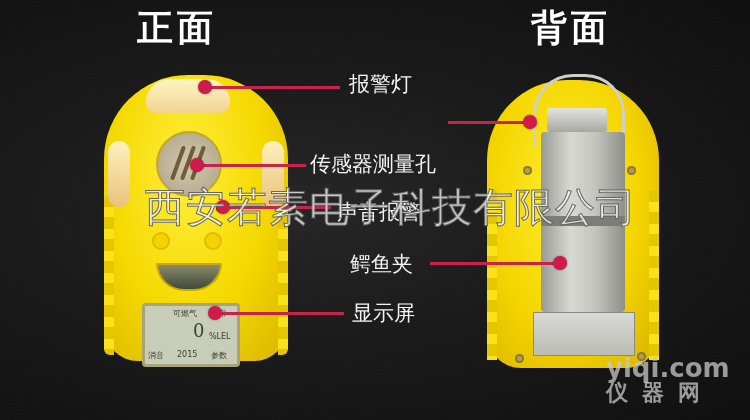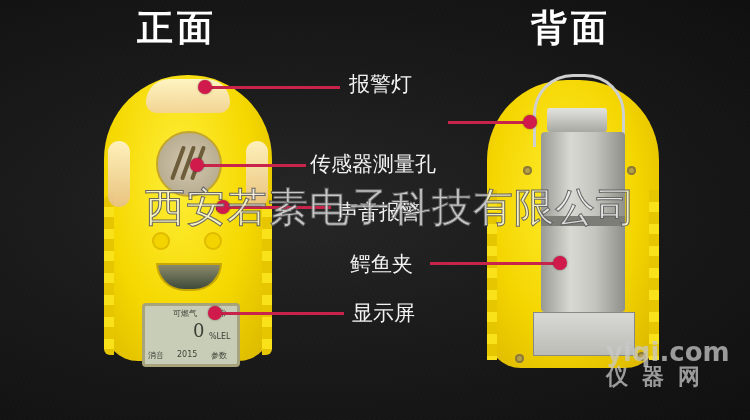--- a/index.html
+++ b/index.html
@@ -11,21 +11,21 @@
   .noise{position:absolute;inset:0;opacity:.18;
     background-image:
       repeating-linear-gradient(37deg, rgba(255,255,255,.05) 0 1px, transparent 1px 3px),
       repeating-linear-gradient(-53deg, rgba(255,255,255,.04) 0 1px, transparent 1px 4px);}
   .title{position:absolute;color:#fff;font-weight:bold;font-size:36px;letter-spacing:4px;font-family:"DejaVu Serif",serif;text-align:right;}
   .label{position:absolute;color:#f2f2f2;font-size:21px;white-space:nowrap;}
   .line{position:absolute;height:3px;background:#c8234a;}
   .dot{position:absolute;width:14px;height:14px;border-radius:50%;background:#d11a4c;box-shadow:0 0 2px rgba(0,0,0,.5);}
 
   
-  .front{position:absolute;left:104px;top:75px;width:168px;height:286px;}
+  .front{position:absolute;left:104px;top:75px;width:184px;height:286px;}
   .front .body{position:absolute;inset:0;background:radial-gradient(ellipse at 45% 35%, #ffef3a 0%, #f5d800 55%, #d8b400 100%);
     border-radius:84px 84px 34px 34px;}
   .front .ridge-l,.front .ridge-r{position:absolute;top:120px;width:10px;height:160px;
     background:repeating-linear-gradient(180deg,#e6c600 0 12px,#f9e21a 12px 22px);}
   .front .ridge-l{left:0;border-radius:6px 0 0 6px;}
   .front .ridge-r{right:0;border-radius:0 6px 6px 0;}
   .front .led-top{position:absolute;left:42px;top:4px;width:84px;height:34px;border-radius:30px 30px 14px 14px;
     background:linear-gradient(#fff7d6,#f1d2a0);opacity:.9;}
   .front .led-l,.front .led-r{position:absolute;top:66px;width:22px;height:66px;border-radius:12px;background:linear-gradient(#fff3cf,#e7c08a);opacity:.9;}
   .front .led-l{left:4px;} .front .led-r{right:4px;}
@@ -49,21 +49,21 @@
   .back .ridge-l{left:0;} .back .ridge-r{right:0;}
   .back .ring{position:absolute;left:46px;top:-6px;width:86px;height:70px;border:3px solid #cfcfcf;border-bottom:none;border-radius:40px 40px 0 0;}
   .back .plate-top{position:absolute;left:60px;top:28px;width:60px;height:24px;background:linear-gradient(#e3e3e0,#a8a8a2);border-radius:3px;}
   .back .clip{position:absolute;left:54px;top:52px;width:84px;height:180px;background:linear-gradient(90deg,#9a9a95,#d9d9d3 35%,#c4c4be 65%,#8f8f8a);border-radius:4px;}
   .back .clip-fold{position:absolute;left:54px;top:136px;width:84px;height:10px;background:#7d7d78;}
   .back .label-plate{position:absolute;left:46px;top:232px;width:100px;height:42px;background:linear-gradient(#d8d8d4,#bcbcb7);border:1px solid #8a8a84;}
   .back .screw{position:absolute;width:9px;height:9px;border-radius:50%;background:#b59f4a;box-shadow:inset 0 0 0 2px #8c7a34;}
 
   .watermark{position:absolute;left:145px;top:180px;font-size:40px;color:rgba(245,245,245,.78);
     -webkit-text-stroke:1px rgba(90,90,90,.9);letter-spacing:1px;white-space:nowrap;}
-  .logo{position:absolute;left:606px;top:340px;color:rgba(200,200,200,.75);}
+  .logo{position:absolute;left:606px;top:356px;color:rgba(200,200,200,.75);}
   .logo .en{font-size:26px;font-weight:bold;line-height:24px;}
   .logo .cn{font-size:22px;font-weight:bold;letter-spacing:14px;line-height:26px;}
 </style>
 </head>
 <body>
 
 <div class="stage">
   <div class="noise"></div>
 
   <div class="title" style="left:137px;top:4px;">正面</div>

